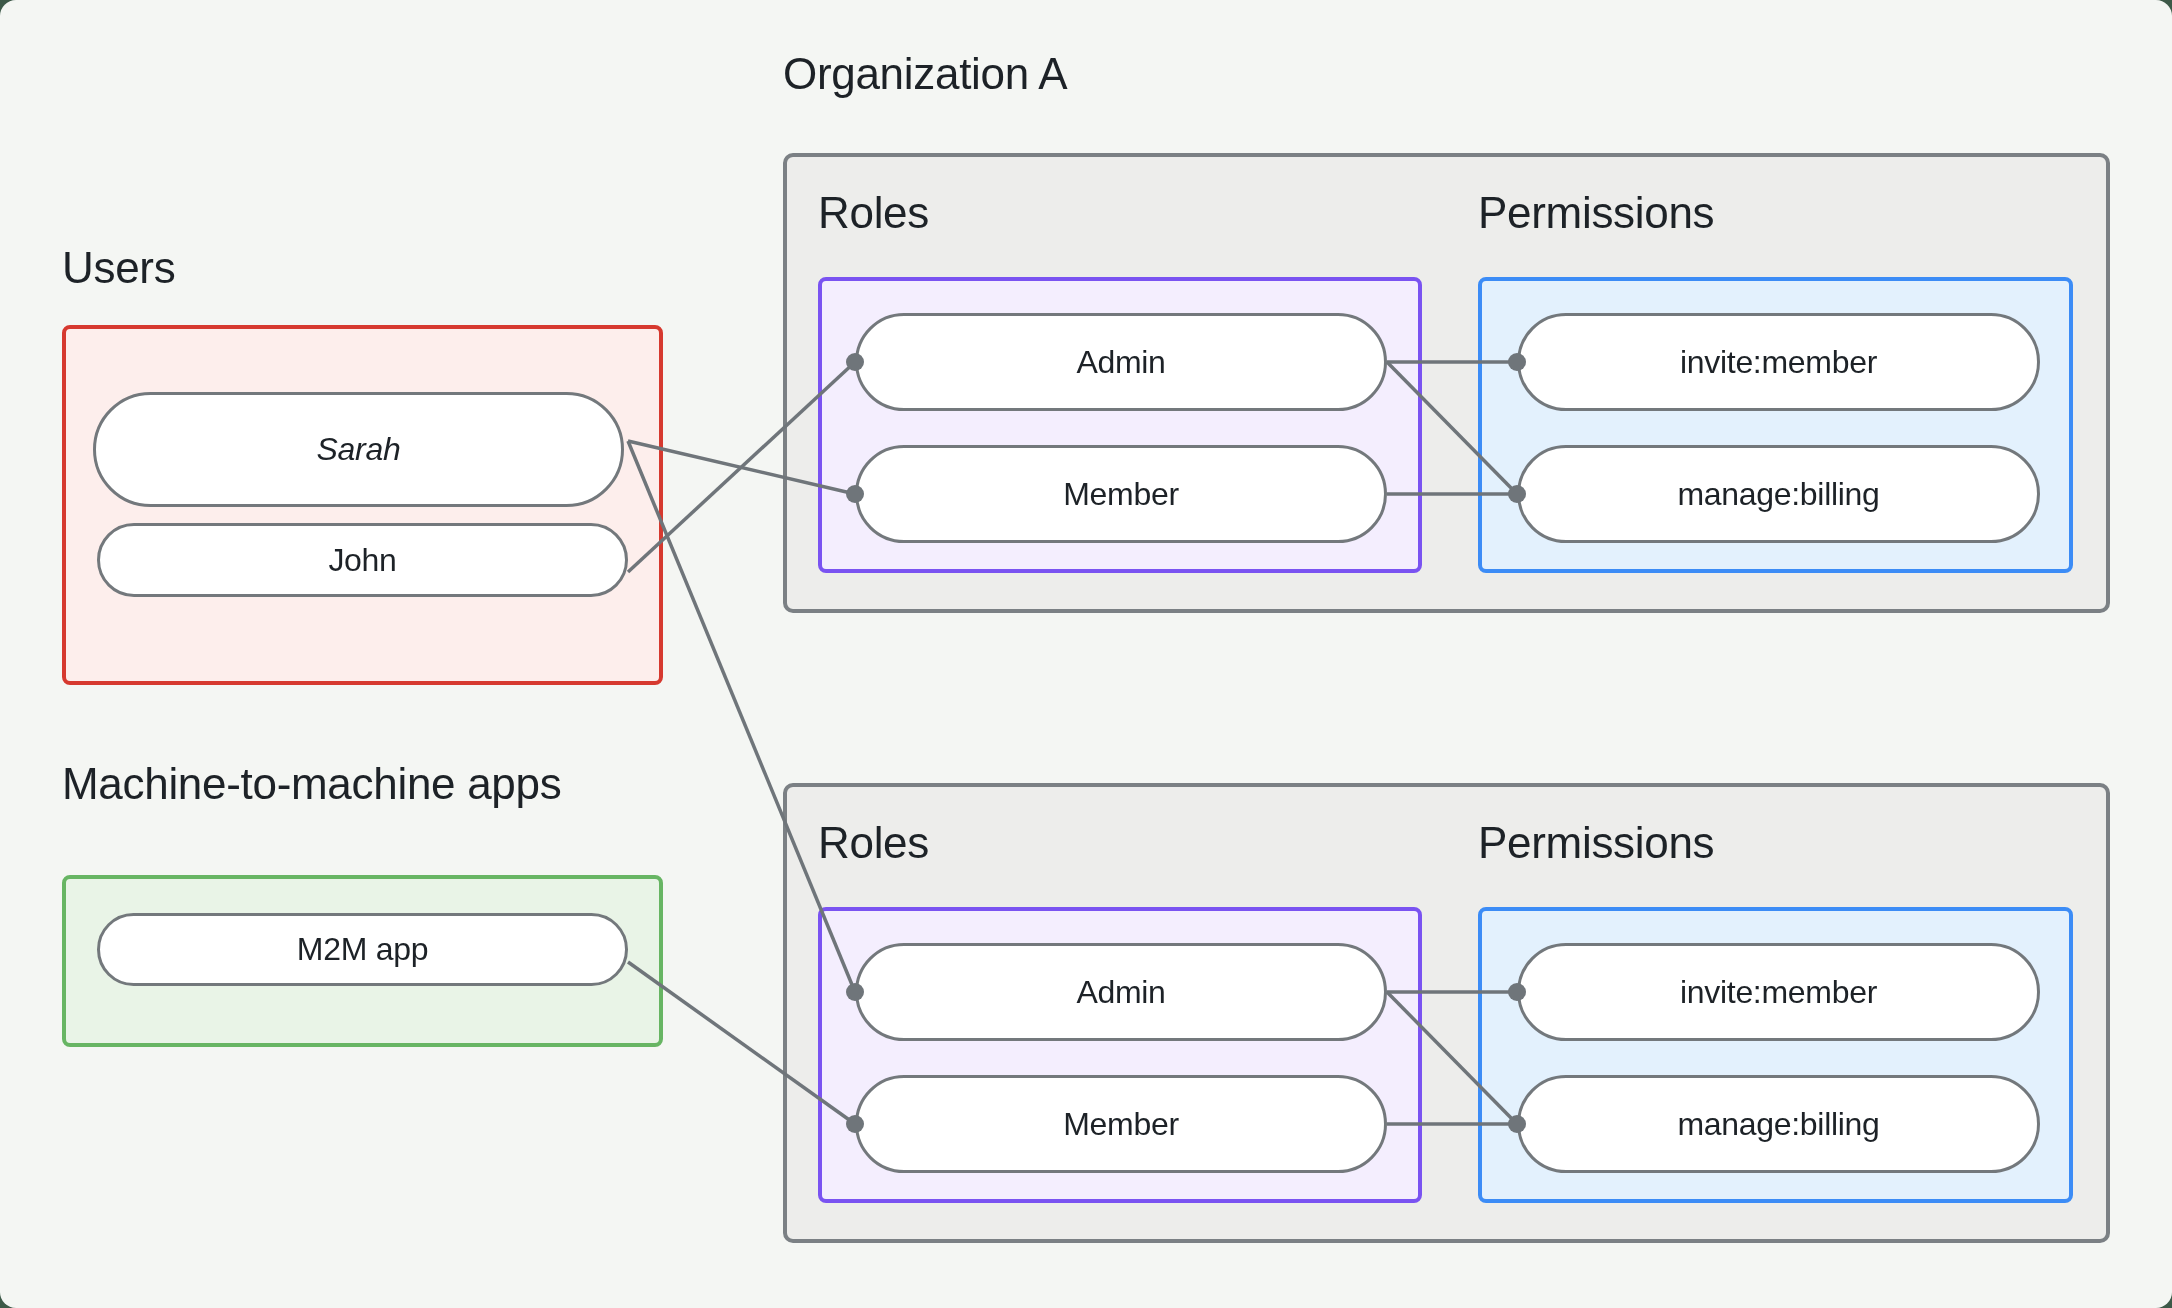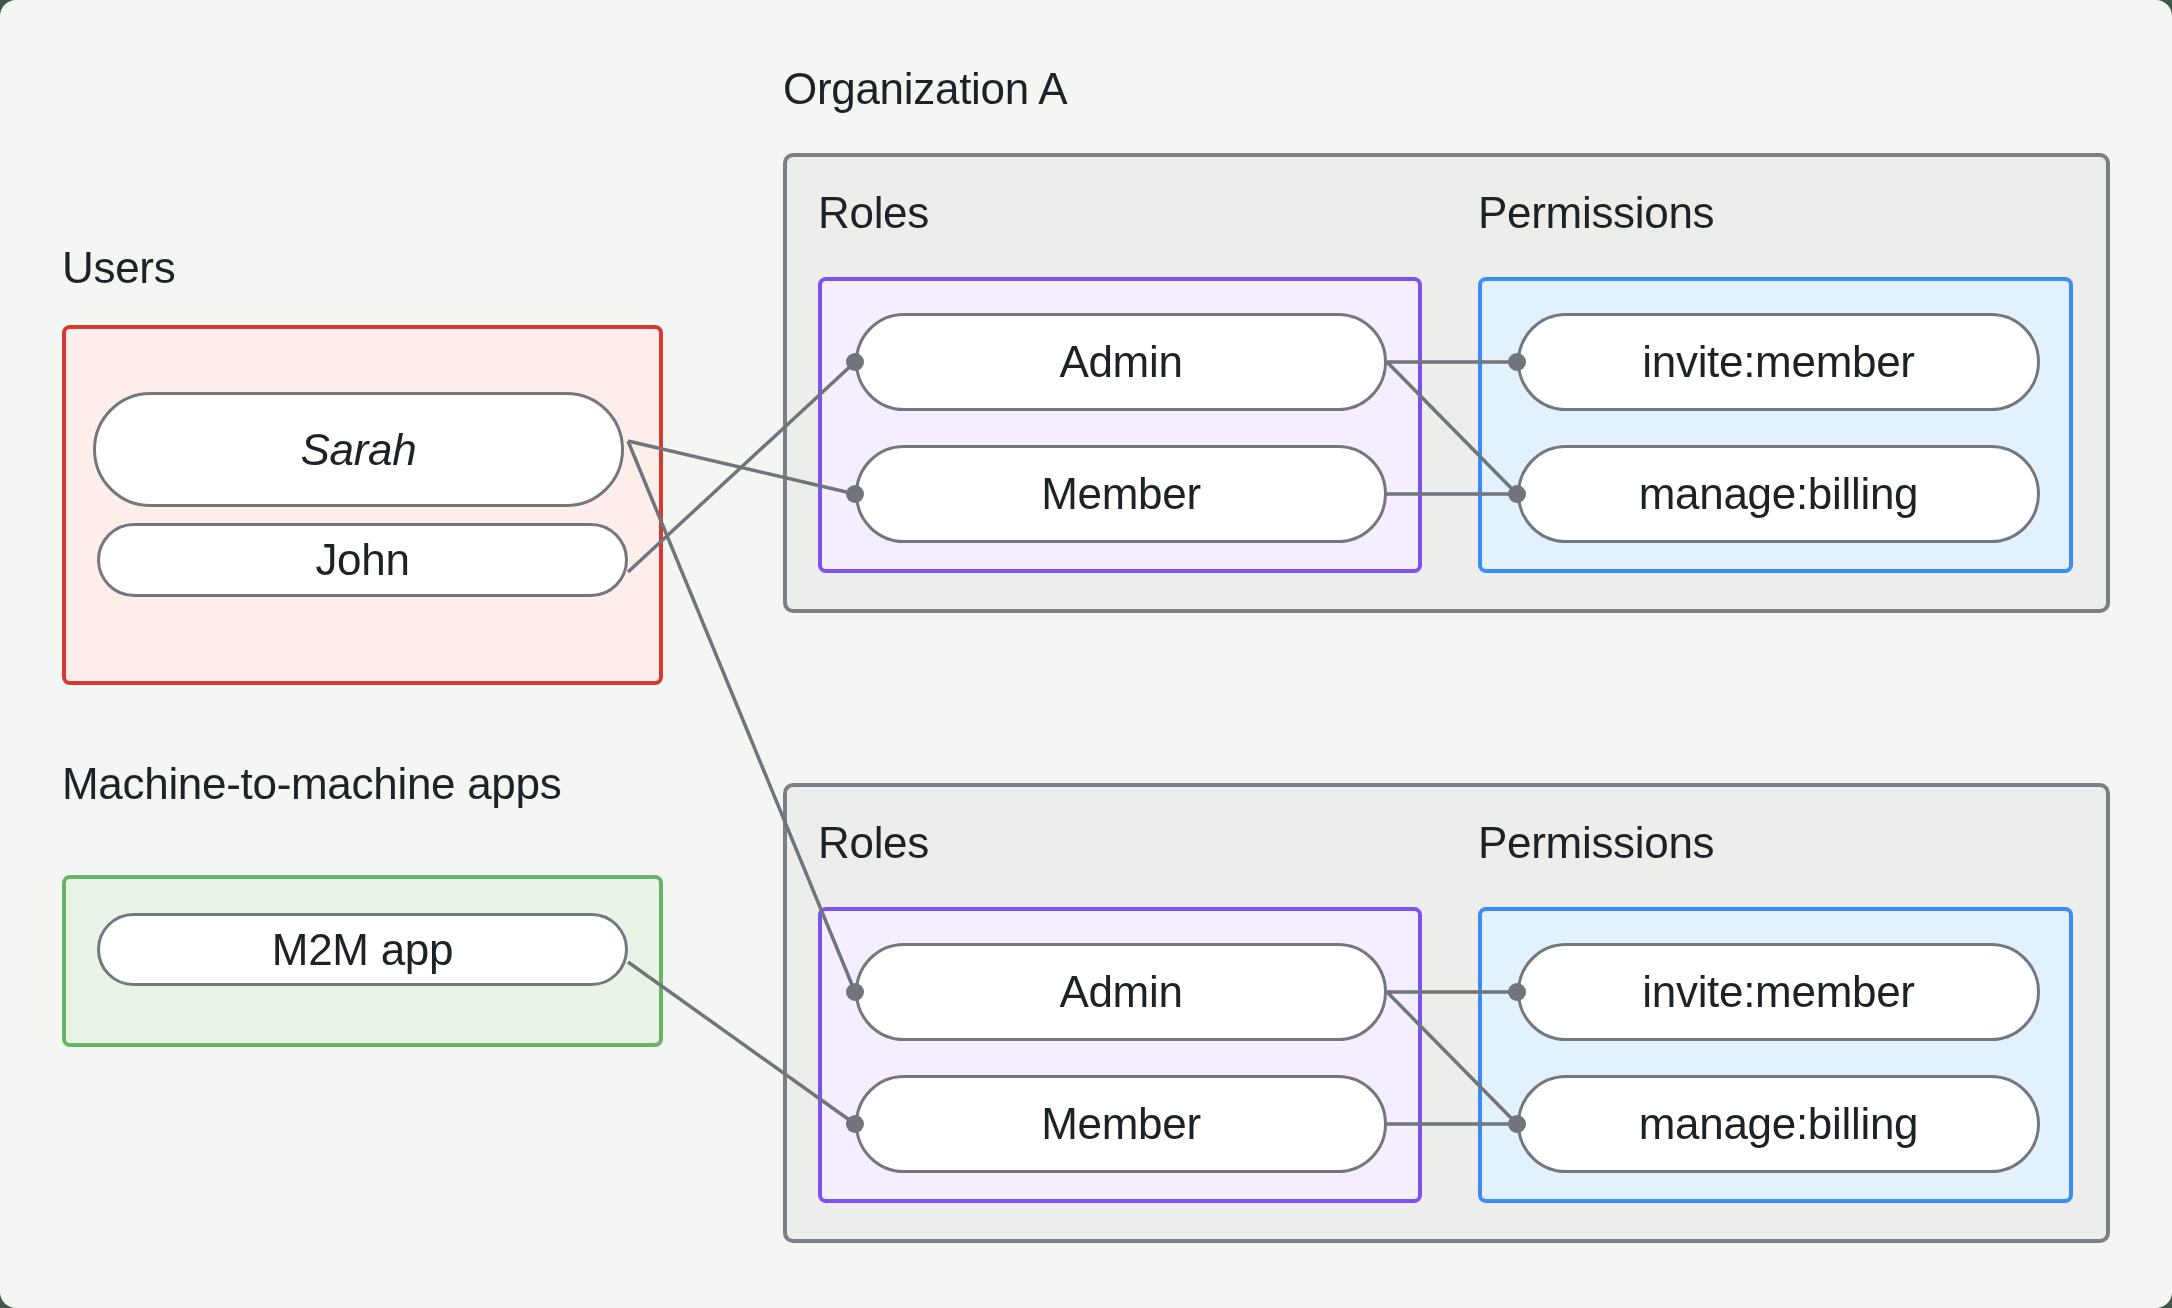--- a/index.html
+++ b/index.html
@@ -20,41 +20,41 @@
   .group-box{position:absolute;box-sizing:border-box;border-radius:8px;z-index:1;}
   .users-box{border:4px solid #d6392f;background:#fdeeec;}
   .m2m-box{border:4px solid #67b563;background:#e9f4e7;}
   .org-box{border:4px solid #7b8084;background:#ededeb;border-radius:10px;}
   .roles-box{border:4px solid #7a53f1;background:#f4eefe;}
   .perms-box{border:4px solid #3c8cf6;background:#e3f1fd;}
   .pill{
     position:absolute;box-sizing:border-box;z-index:2;
     background:#ffffff;border:3px solid #73787c;border-radius:60px;
     display:flex;align-items:center;justify-content:center;
-    font-size:44px;color:#1d2227;letter-spacing:-0.3px;white-space:nowrap;
+    font-size:32px;color:#1d2227;letter-spacing:-0.3px;white-space:nowrap;
   }
   svg.wires{position:absolute;left:0;top:0;z-index:3;pointer-events:none;}
   svg.wires line{stroke:#6f757a;stroke-width:3.5;}
   svg.wires circle{fill:#6f757a;}
 </style>
 </head>
 <body>
 
 <div class="page">
 
   <div class="section-label" style="left:62px;top:242px;">Users</div>
   <div class="group-box users-box abs" style="left:62px;top:325px;width:601px;height:360px;"></div>
   <div class="pill" style="left:93px;top:392px;width:531px;height:115px;font-style:italic;">Sarah</div>
   <div class="pill" style="left:97px;top:523px;width:531px;height:74px;">John</div>
 
   <div class="section-label" style="left:62px;top:758px;">Machine-to-machine apps</div>
   <div class="group-box m2m-box abs" style="left:62px;top:875px;width:601px;height:172px;"></div>
   <div class="pill" style="left:97px;top:913px;width:531px;height:73px;">M2M app</div>
 
-  <div class="section-label" style="left:783px;top:63px;text-align:right;">Organization A</div>
+  <div class="section-label" style="left:783px;top:48px;text-align:right;">Organization A</div>
   <div class="group-box org-box abs" style="left:783px;top:153px;width:1327px;height:460px;"></div>
   <div class="section-label" style="left:818px;top:187px;">Roles</div>
   <div class="section-label" style="left:1478px;top:187px;">Permissions</div>
   <div class="group-box roles-box abs" style="left:818px;top:277px;width:604px;height:296px;"></div>
   <div class="group-box perms-box abs" style="left:1478px;top:277px;width:595px;height:296px;"></div>
   <div class="pill" style="left:855px;top:313px;width:532px;height:98px;">Admin</div>
   <div class="pill" style="left:855px;top:445px;width:532px;height:98px;">Member</div>
   <div class="pill" style="left:1517px;top:313px;width:523px;height:98px;">invite:member</div>
   <div class="pill" style="left:1517px;top:445px;width:523px;height:98px;">manage:billing</div>
 

